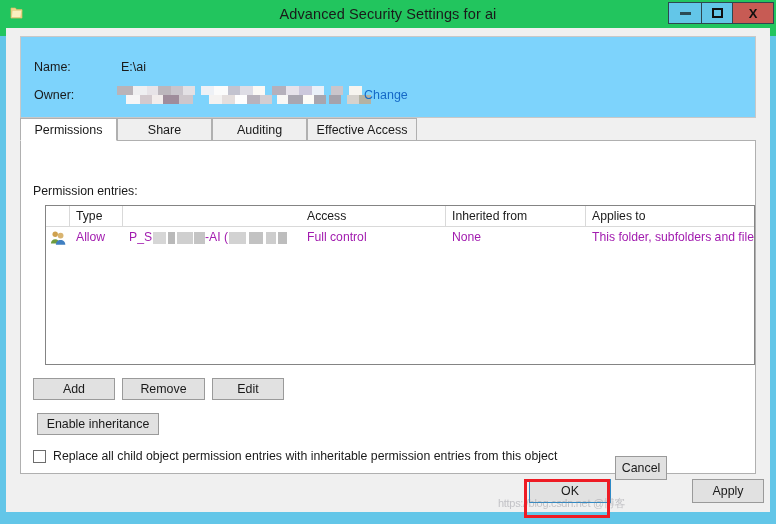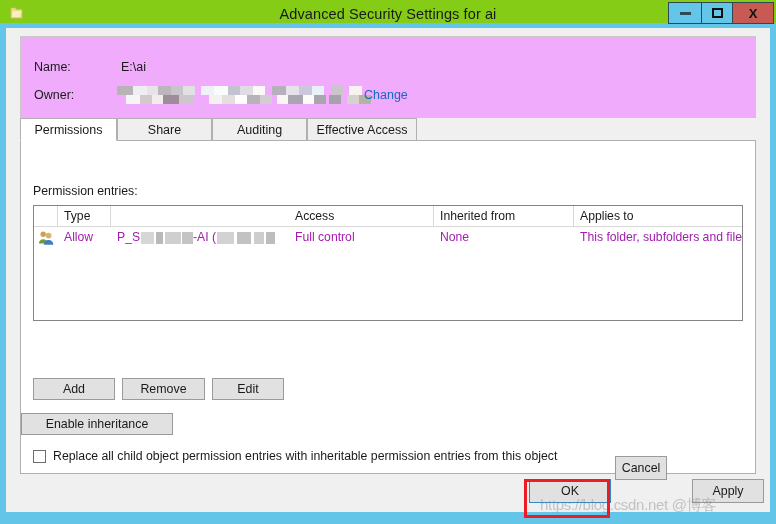--- a/index.html
+++ b/index.html
@@ -18,22 +18,22 @@
     overflow: hidden;
     background: #63c6e8;
     box-sizing: border-box;
   }
 
   
   #titlebar {
     position: absolute;
     left: 0; top: 0;
     width: 776px;
-    height: 23px;
-    background: #84cc16;
+    height: 36px;
+    background: #22c55e;
   }
   #win-icon {
     position: absolute;
     left: 9px; top: 5px;
     width: 16px; height: 16px;
   }
   #title-text {
     position: absolute;
     left: 0; top: 0;
     width: 776px;
@@ -85,21 +85,21 @@
     background: #f0f0f0;
     box-sizing: border-box;
   }
 
   
   #header-panel {
     position: absolute;
     left: 14px; top: 8px;
     width: 736px;
     height: 82px;
-    background: #f0abfc;
+    background: #7dd3fc;
     border: 1px solid #c8c8c8;
     box-sizing: border-box;
   }
   .field-label {
     position: absolute;
     left: 13px;
     font-size: 12.5px;
     color: #1a1a1a;
   }
   #name-label  { top: 23px; }
@@ -180,23 +180,23 @@
   #entries-label {
     position: absolute;
     left: 12px; top: 43px;
     font-size: 12.3px;
     color: #1a1a1a;
   }
 
   
   #perm-list {
     position: absolute;
-    left: 12px; top: 64px;
+    left: 24px; top: 64px;
     width: 710px;
-    height: 116px;
+    height: 160px;
     background: #ffffff;
     border: 1px solid #848484;
     box-sizing: border-box;
     overflow: hidden;
   }
   #list-header {
     position: relative;
     height: 20px;
     background: #ffffff;
     border-bottom: 1px solid #d9d9d9;
@@ -261,21 +261,21 @@
     color: #1a1a1a;
     font-family: "Liberation Sans", sans-serif;
     display: flex;
     align-items: center;
     justify-content: center;
     cursor: default;
   }
   #btn-add     { left: 12px;  top: 237px; width: 82px; height: 22px; }
   #btn-remove  { left: 101px; top: 237px; width: 83px; height: 22px; }
   #btn-edit    { left: 191px; top: 237px; width: 72px; height: 22px; }
-  #btn-inherit { left: 0;  top: 272px; width: 152px; height: 22px; align-items: center; }
+  #btn-inherit { left: 16px;  top: 272px; width: 122px; height: 22px; align-items: center; }
 
   
   #replace-row {
     position: absolute;
     left: 12px; top: 308px;
     display: flex;
     align-items: center;
     cursor: default;
   }
   #replace-box {
@@ -325,22 +325,22 @@
     width: 86px; height: 39px;
     border: 3px solid #ee1b24;
     box-sizing: border-box;
     pointer-events: none;
     z-index: 20;
   }
 
   
   #watermark {
     position: absolute;
-    left: 540px; top: 496px;
-    font-size: 15px;
+    left: 498px; top: 496px;
+    font-size: 11px;
     color: rgba(130,130,140,0.42);
     white-space: nowrap;
     letter-spacing: -0.3px;
     pointer-events: none;
     z-index: 15;
     font-family: "Liberation Sans", sans-serif;
   }
 </style>
 </head>
 <body>

